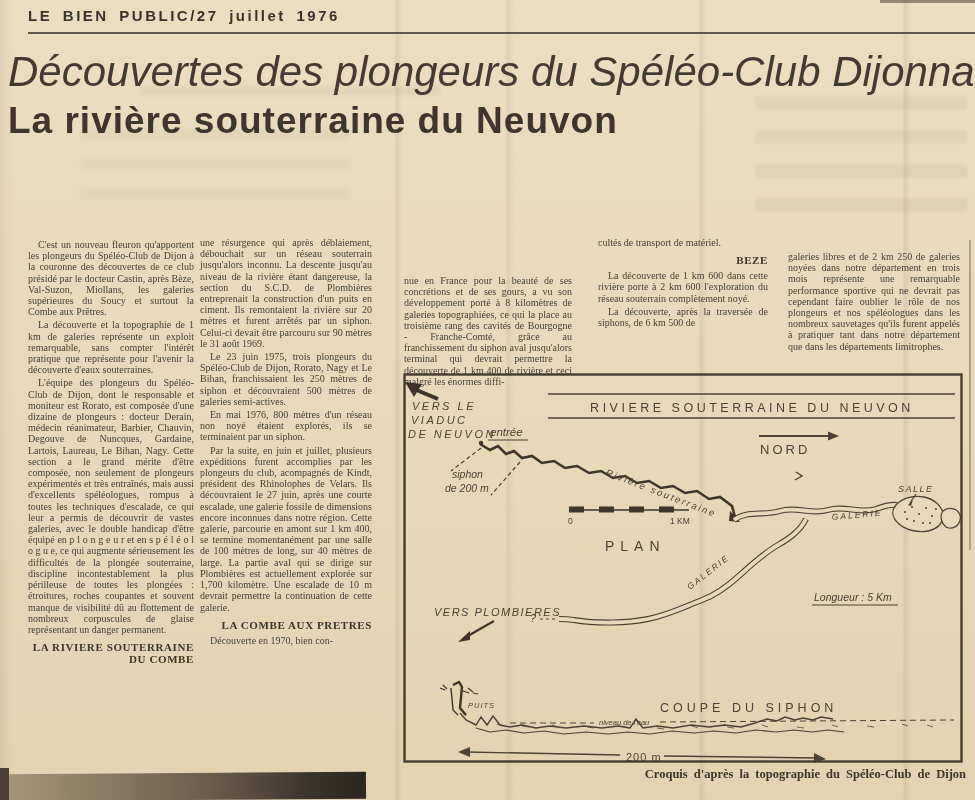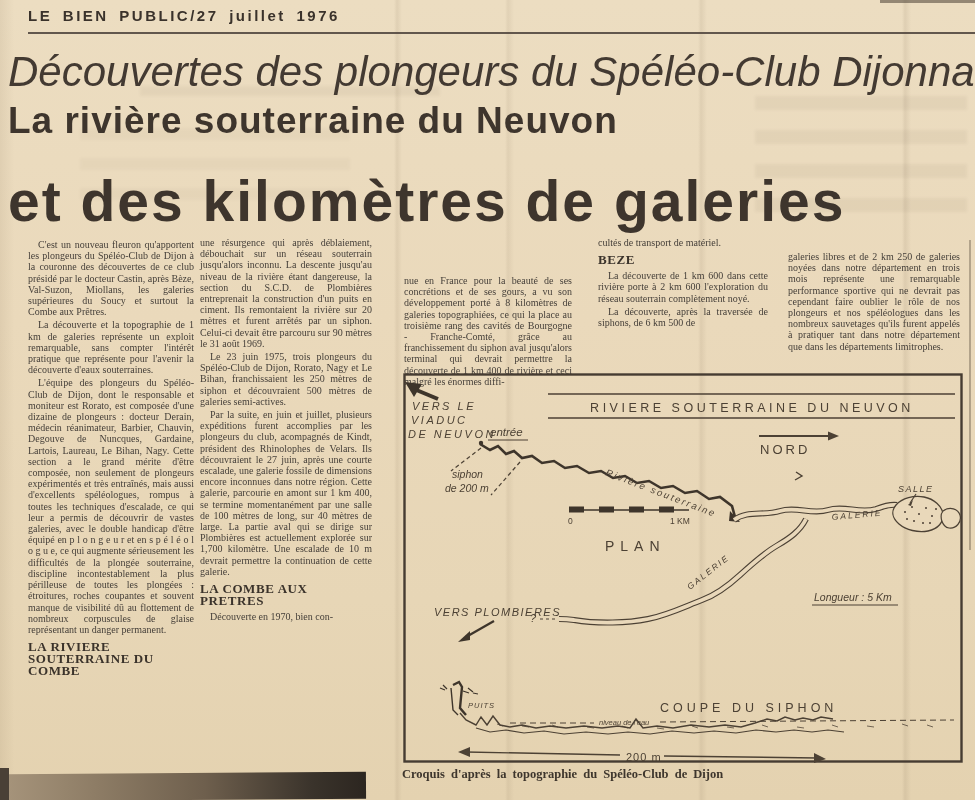--- a/index.html
+++ b/index.html
@@ -18,29 +18,29 @@
   .masthead-rule{position:absolute;left:28px;top:32px;width:947px;height:2px;background:#4a4038;opacity:.85;}
   .kicker{position:absolute;left:8px;top:48px;width:975px;font-family:"Liberation Sans",sans-serif;
     font-style:italic;font-size:42px;color:#433a32;letter-spacing:0px;white-space:nowrap;}
   .head{position:absolute;left:8px;font-family:"Liberation Sans",sans-serif;font-weight:bold;
     color:#3e352d;white-space:nowrap;}
   .head1{top:100px;font-size:37px;letter-spacing:1px;}
   .head2{top:168px;font-size:57px;letter-spacing:2px;}
   .col{position:absolute;top:239px;font-size:10px;line-height:11.2px;text-align:justify;color:#46403a;}
   .col p{margin:0 0 2px 0;text-indent:10px;}
   .col p.noindent{text-indent:0;}
-  .subhead{font-family:"Liberation Serif",serif;font-weight:bold;font-size:13px;line-height:12px;
-    letter-spacing:.6px;margin:6px 0 4px 0;color:#3b332b;text-align:left;}
+  .subhead{font-family:"Liberation Serif",serif;font-weight:bold;font-size:11px;line-height:12px;
+    letter-spacing:.6px;margin:6px 0 4px 0;color:#3b332b;text-align:right;}
   #col1{left:28px;width:166px;}
   #col2{left:200px;top:237px;width:172px;}
   #col3{left:404px;width:168px;margin-top:36px;}
   #col4{left:598px;top:237px;width:170px;}
   #col5{left:788px;width:172px;margin-top:12px;}
   .map-svg{position:absolute;left:402px;top:372px;width:564px;height:394px;}
-  .map-caption{position:absolute;left:402px;top:767px;width:564px;text-align:left;
+  .map-caption{position:absolute;left:402px;top:767px;width:564px;text-align:right;
     font-weight:bold;font-size:12.5px;color:#3e362d;word-spacing:3px;}
   .photo-strip{position:absolute;left:8px;top:773px;width:358px;height:27px;
     background:linear-gradient(90deg,#a5937a 0%,#8d7c65 25%,#6e5f4d 55%,#3a332b 85%,#2c2620 100%);
     transform:rotate(-.4deg);}
   .corner-sliver{position:absolute;left:0;top:768px;width:9px;height:32px;background:#4a4036;}
   .edge-line{position:absolute;left:969px;top:240px;width:2px;height:310px;background:rgba(74,62,50,.35);}
   .top-sliver{position:absolute;left:880px;top:0;width:95px;height:3px;background:rgba(60,50,40,.5);}
   .ghost{position:absolute;filter:blur(1.5px);pointer-events:none;}
   .g1{left:140px;top:86px;width:300px;height:24px;opacity:.055;
       background:repeating-linear-gradient(180deg,#5e4d3c 0 10px,transparent 10px 24px);}
@@ -59,32 +59,32 @@
   <div class="masthead">LE BIEN PUBLIC/27 juillet 1976</div>
   <div class="masthead-rule"></div>
 
   <div class="ghost g1"></div>
   <div class="ghost g2"></div>
   <div class="ghost g3"></div>
   <div class="top-sliver"></div>
 
   <div class="kicker">Découvertes des plongeurs du Spéléo-Club Dijonnais</div>
   <div class="head head1">La rivière souterraine du Neuvon</div>
-  <div class="head head2">et des kilomètres de galeries</div>
 
   <div class="col" id="col1">
     <p>C'est un nouveau fleuron qu'apportent les plongeurs du Spéléo-Club de Dijon à la couronne des découvertes de ce club présidé par le docteur Castin, après Bèze, Val-Suzon, Miollans, les galeries supérieures du Soucy et surtout la Combe aux Prêtres.</p>
     <p>La découverte et la topographie de 1 km de galeries représente un exploit remarquable, sans compter l'intérêt pratique que représente pour l'avenir la découverte d'eaux souterraines.</p>
     <p>L'équipe des plongeurs du Spéléo-Club de Dijon, dont le responsable et moniteur est Rorato, est composée d'une dizaine de plongeurs : docteur Derain, médecin réanimateur, Barbier, Chauvin, Degouve de Nuncques, Gardaine, Lartois, Laureau, Le Bihan, Nagy. Cette section a le grand mérite d'être composée, non seulement de plongeurs expérimentés et très entraînés, mais aussi d'excellents spéléologues, rompus à toutes les techniques d'escalade, ce qui leur a permis de découvrir de vastes galeries, avec le double handicap d'être équipé en p l o n g e u r et en s p é l é o l o g u e, ce qui augmente sérieusement les difficultés de la plongée souterraine, discipline incontestablement la plus périlleuse de toutes les plongées : étroitures, roches coupantes et souvent manque de visibilité dû au flottement de nombreux corpuscules de glaise représentant un danger permanent.</p>
     <div class="subhead">LA RIVIERE SOUTERRAINE DU COMBE</div>
   </div>
 
   <div class="col" id="col2">
     <p class="noindent">une résurgence qui après déblaiement, débouchait sur un réseau souterrain jusqu'alors inconnu. La descente jusqu'au niveau de la rivière étant dangereuse, la section du S.C.D. de Plombières entreprenait la construction d'un puits en ciment. Ils remontaient la rivière sur 20 mètres et furent arrêtés par un siphon. Celui-ci devait être parcouru sur 90 mètres le 31 août 1969.</p>
     <p>Le 23 juin 1975, trois plongeurs du Spéléo-Club de Dijon, Rorato, Nagy et Le Bihan, franchissaient les 250 mètres de siphon et découvraient 500 mètres de galeries semi-actives.</p>
+    <p>En mai 1976, 800 mètres d'un réseau non noyé étaient explorés, ils se terminaient par un siphon.</p>
     <p>Par la suite, en juin et juillet, plusieurs expéditions furent accomplies par les plongeurs du club, acompagnés de Kindt, président des Rhinolophes de Velars. Ils découvraient le 27 juin, après une courte escalade, une galerie fossile de dimensions encore inconnues dans notre région. Cette galerie, parcourie en amont sur 1 km 400, se termine momentanément par une salle de 100 mètres de long, sur 40 mètres de large. La partie aval qui se dirige sur Plombières est actuellement explorée sur 1,700 kilomètre. Une escalade de 10 m devrait permettre la continuation de cette galerie.</p>
     <div class="subhead">LA COMBE AUX PRETRES</div>
     <p>Découverte en 1970, bien con-</p>
   </div>
 
   <div class="col" id="col3">
     <p class="noindent">nue en France pour la beauté de ses concrétions et de ses gours, a vu son développement porté à 8 kilomètres de galeries topographiées, ce qui la place au troisième rang des cavités de Bourgogne - Franche-Comté, grâce au franchissement du siphon aval jusqu'alors terminal qui devrait permettre la découverte de 1 km 400 de rivière et ceci malgré les énormes diffi-</p>
   </div>
 
   <div class="col" id="col4">

